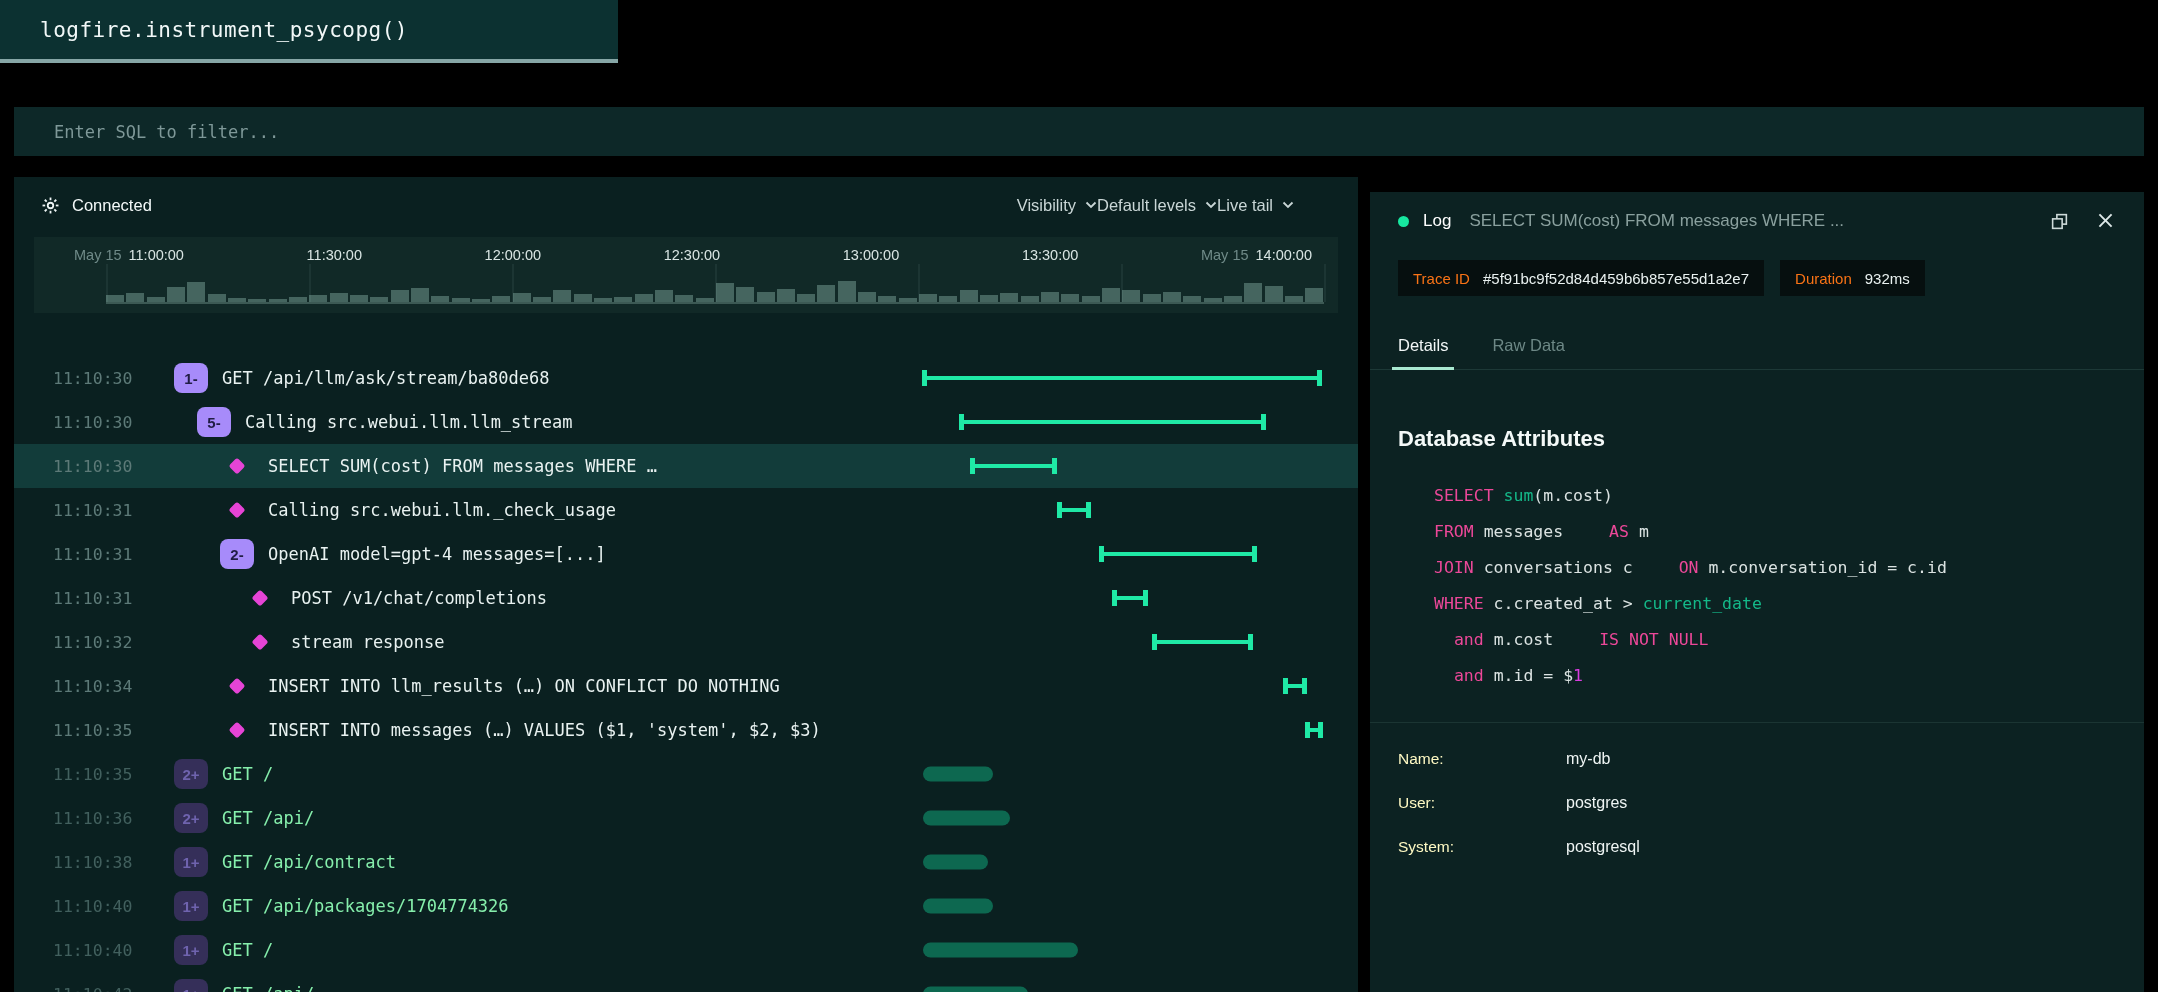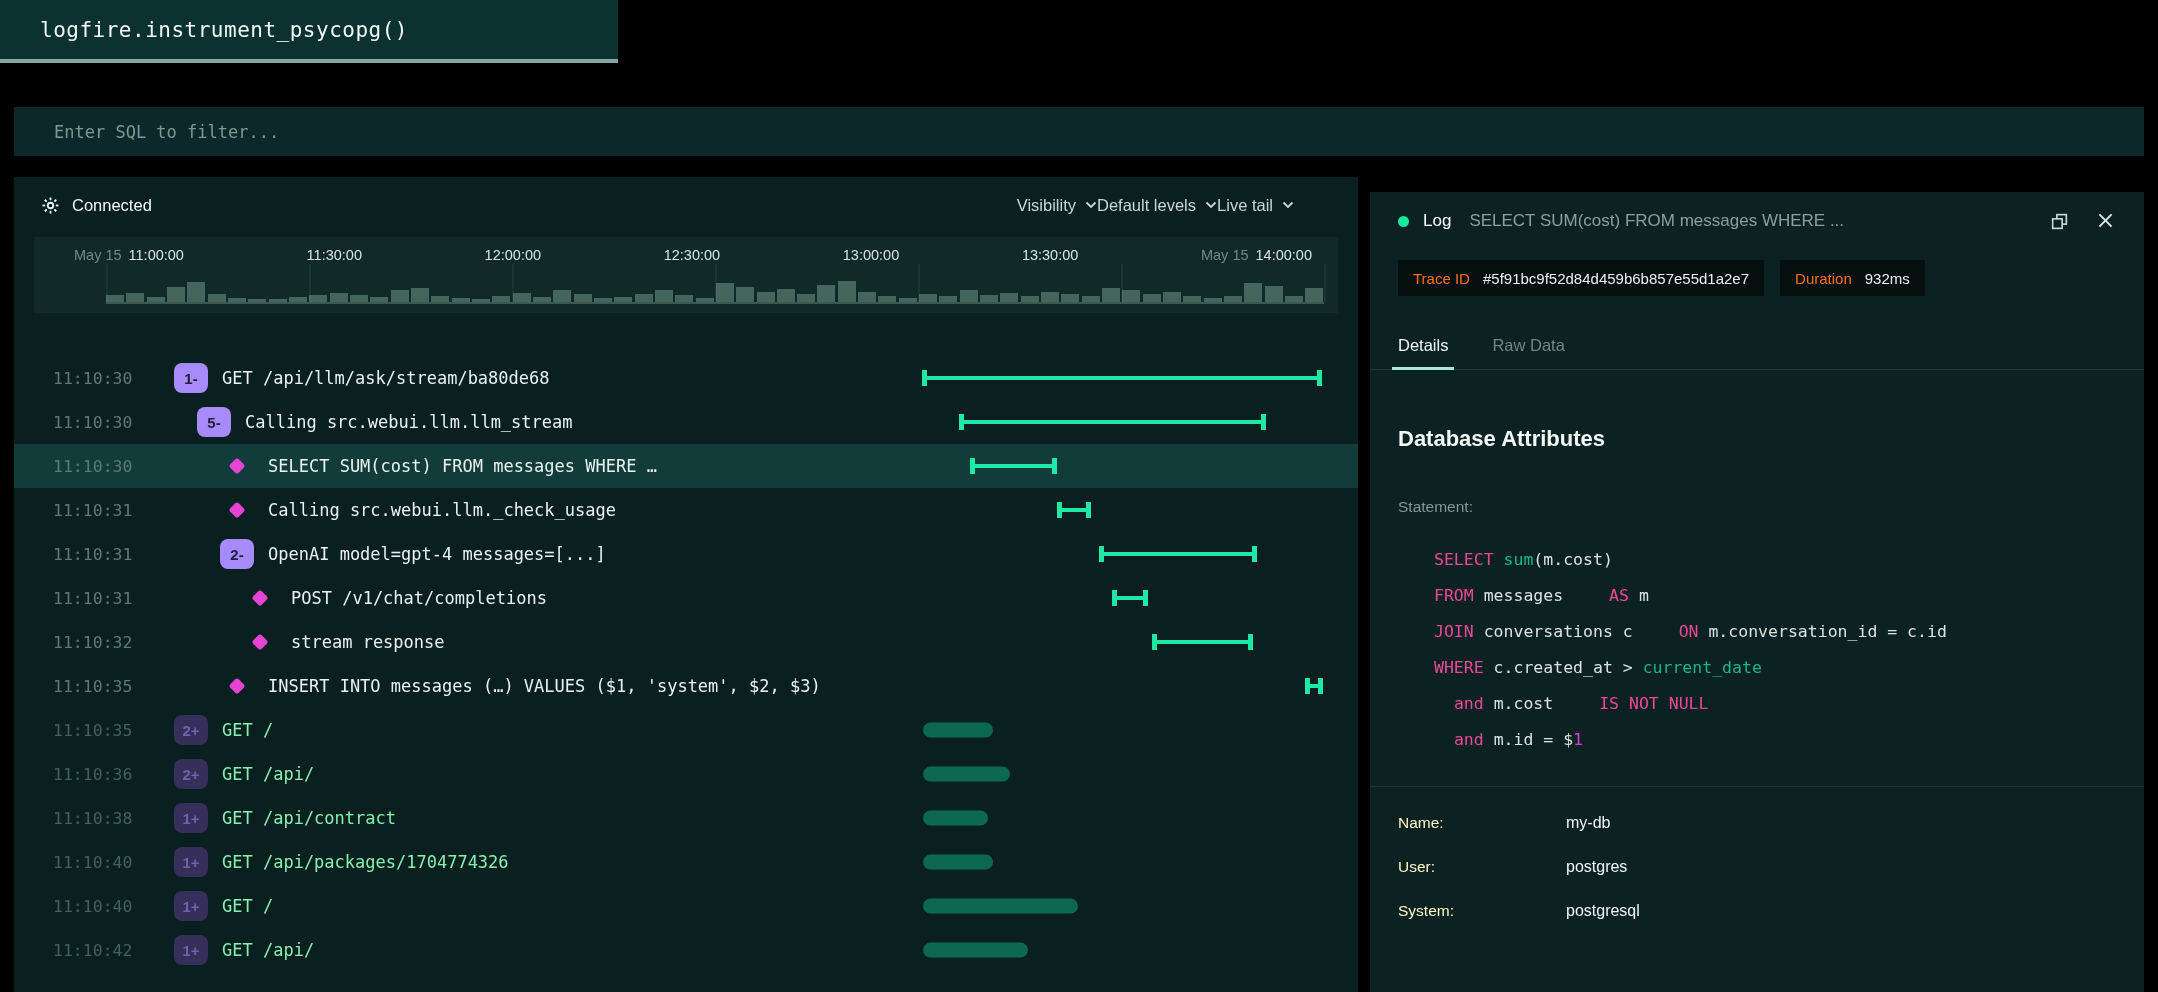--- a/index.html
+++ b/index.html
@@ -325,20 +325,32 @@
           <div class="diamond"></div>
         </div>
         <span class="row-label">stream response</span>
         <div class="bar-span" style="left: 1138px; width: 101px;">
           <div class="cap l"></div>
           <div class="mid"></div>
           <div class="cap r"></div>
         </div>
       </div>
       <div class="row">
+        <span class="row-time">11:10:34</span>
+        <div class="row-iconslot" style="margin-left: 79px;">
+          <div class="diamond"></div>
+        </div>
+        <span class="row-label">INSERT INTO llm_results (…) ON CONFLICT DO NOTHING</span>
+        <div class="bar-span" style="left: 1269px; width: 24px;">
+          <div class="cap l"></div>
+          <div class="mid"></div>
+          <div class="cap r"></div>
+        </div>
+      </div>
+      <div class="row">
         <span class="row-time">11:10:35</span>
         <div class="row-iconslot" style="margin-left: 79px;">
           <div class="diamond"></div>
         </div>
         <span class="row-label">INSERT INTO messages (…) VALUES ($1, 'system', $2, $3)</span>
         <div class="bar-span" style="left: 1291px; width: 18px;">
           <div class="cap l"></div>
           <div class="mid"></div>
           <div class="cap r"></div>
         </div>
@@ -421,21 +433,20 @@
       <span class="chip-value">932ms</span>
     </div>
   </div>
 
   <div class="tabs" id="tabs">
       <div class="tab active">Details</div>
       <div class="tab">Raw Data</div>
     </div>
 
   <div class="section-title">Database Attributes</div>
-  <div class="stmt-label">Statement:</div>
   <div class="code" id="sql-code"><div class="code-line"><span class="tk-kw">SELECT </span><span class="tk-fn">sum</span><span class="tk-pl">(m.cost)</span></div><div class="code-line"><span class="tk-kw">FROM </span><span class="tk-pl">messages </span><span class="tk-kw">AS </span><span class="tk-pl">m</span></div><div class="code-line"><span class="tk-kw">JOIN </span><span class="tk-pl">conversations c </span><span class="tk-kw">ON </span><span class="tk-pl">m.conversation_id = c.id</span></div><div class="code-line"><span class="tk-kw">WHERE </span><span class="tk-pl">c.created_at &gt; </span><span class="tk-fn">current_date</span></div><div class="code-line"><span class="tk-pl">  </span><span class="tk-kw">and </span><span class="tk-pl">m.cost </span><span class="tk-kw">IS NOT NULL</span></div><div class="code-line"><span class="tk-pl">  </span><span class="tk-kw">and </span><span class="tk-pl">m.id = $</span><span class="tk-num">1</span></div></div>
 
   <div class="dp-divider"></div>
   <div class="kv" id="kv">
       <div class="kv-row">
         <span class="kv-label">Name:</span>
         <span class="kv-value">my-db</span>
       </div>
       <div class="kv-row">
         <span class="kv-label">User:</span>

